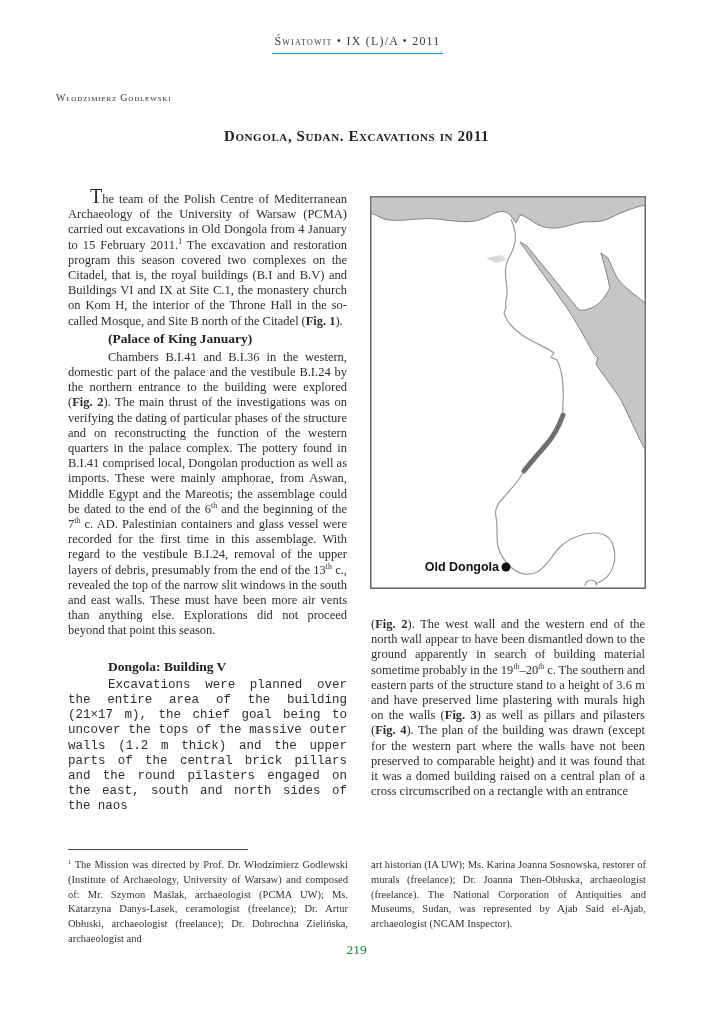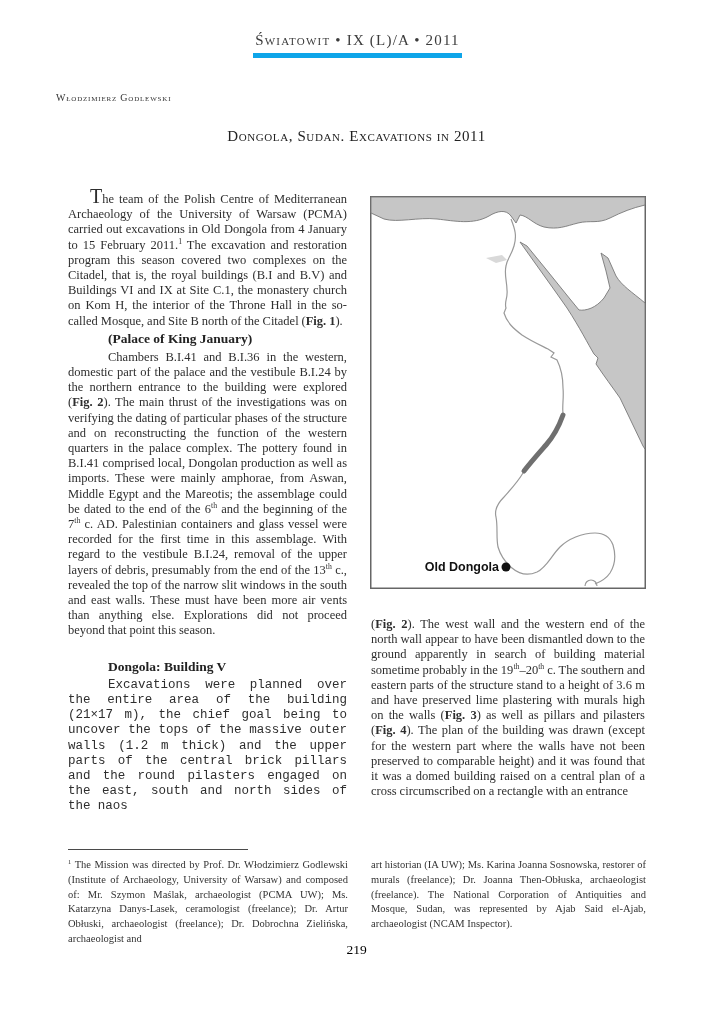--- a/index.html
+++ b/index.html
@@ -4,27 +4,27 @@
 <style>
   html,body{margin:0;padding:0;background:#e8e8e8;}
   .page{
     position:relative;width:724px;height:1024px;background:#ffffff;
     font-family:"Liberation Serif","DejaVu Serif",serif;color:#2e2e2e;
     overflow:hidden;margin:0 auto;
   }
   
   .journal-header{position:absolute;top:31px;left:0;width:715px;text-align:center;}
   .journal-header span{
-    display:inline-block;font-variant:small-caps;font-size:15px;letter-spacing:1.2px;
-    color:#3b3b3b;padding:0 2px 4px 2px;border-bottom:5px solid #0ea5e9;
+    display:inline-block;font-variant:small-caps;font-size:12px;letter-spacing:1.2px;
+    color:#3b3b3b;padding:0 2px 4px 2px;border-bottom:1px solid #0ea5e9;
   }
   .author{position:absolute;top:92px;left:56px;font-variant:small-caps;
     font-size:10px;letter-spacing:0.8px;color:#333;}
   .article-title{position:absolute;top:128px;left:0;width:713px;text-align:center;
-    font-variant:small-caps;font-weight:normal;font-size:15px;letter-spacing:0.6px;color:#222;}
+    font-variant:small-caps;font-weight:bold;font-size:15px;letter-spacing:0.6px;color:#222;}
   
   .col-left{position:absolute;top:192px;left:68px;width:279px;}
   .right-text{position:absolute;top:617px;left:371px;width:274px;}
   p.body{
     margin:0;font-size:12.5px;line-height:15.2px;text-align:justify;
     text-justify:inter-word;word-spacing:-0.2px;
   }
   p.indent40{text-indent:40px;}
   p.intro{text-indent:22px;}
   .b{font-weight:bold;}
@@ -44,21 +44,21 @@
     font-family:"Liberation Sans","DejaVu Sans",sans-serif;
     font-size:12.5px;font-weight:bold;fill:#111;
   }
   
   .fn-rule{position:absolute;top:849px;left:68px;width:180px;height:0;border-top:1px solid #4a4a4a;}
   .footnote{font-size:10.5px;line-height:14.8px;text-align:justify;margin:0;color:#333;}
   .fn-left{position:absolute;top:858px;left:68px;width:280px;}
   .fn-right{position:absolute;top:858px;left:371px;width:275px;}
   
   .page-num{position:absolute;top:942px;left:0;width:713px;text-align:center;
-    font-size:13.5px;color:#000000;}
+    font-size:13.5px;color:#15803d;}
 </style>
 </head>
 <body>
 
 <div class="page">
 
   <div class="journal-header">
     <span>Światowit • IX (L)/A • 2011</span>
   </div>
 
@@ -99,18 +99,18 @@
     <p class="body"><span>(</span><span class="b">Fig. 2</span><span>). The west wall and the western end of the north wall appear to have been dismantled down to the ground apparently in search of building material sometime probably in the 19</span><span class="sup">th</span><span>–20</span><span class="sup">th</span><span> c. The southern and eastern parts of the structure stand to a height of 3.6 m and have preserved lime plastering with murals high on the walls (</span><span class="b">Fig. 3</span><span>) as well as pillars and pilasters (</span><span class="b">Fig. 4</span><span>). The plan of the building was drawn (except for the western part where the walls have not been preserved to comparable height) and it was found that it was a domed building raised on a central plan of a cross circumscribed on a rectangle with an entrance</span></p>
   </div>
 
   <div class="fn-rule"></div>
 
   <div class="fn-left">
     <p class="footnote"><span class="sup">1</span><span> The Mission was directed by Prof. Dr. Włodzimierz Godlewski (Institute of Archaeology, University of Warsaw) and composed of: Mr. Szymon Maślak, archaeologist (PCMA UW); Ms. Katarzyna Danys-Lasek, ceramologist (freelance); Dr. Artur Obłuski, archaeologist (freelance); Dr. Dobrochna Zielińska, archaeologist and</span></p>
   </div>
 
   <div class="fn-right">
-    <p class="footnote"><span>art historian (IA UW); Ms. Karina Joanna Sosnowska, restorer of murals (freelance); Dr. Joanna Then-Obłuska, archaeologist (freelance). The National Corporation of Antiquities and Mosque, Sudan, was represented by Ajab Said el-Ajab, archaeologist (NCAM Inspector).</span></p>
+    <p class="footnote"><span>art historian (IA UW); Ms. Karina Joanna Sosnowska, restorer of murals (freelance); Dr. Joanna Then-Obłuska, archaeologist (freelance). The National Corporation of Antiquities and Museums, Sudan, was represented by Ajab Said el-Ajab, archaeologist (NCAM Inspector).</span></p>
   </div>
 
   <div class="page-num">219</div>
 
 </div>
 
 </body></html>

